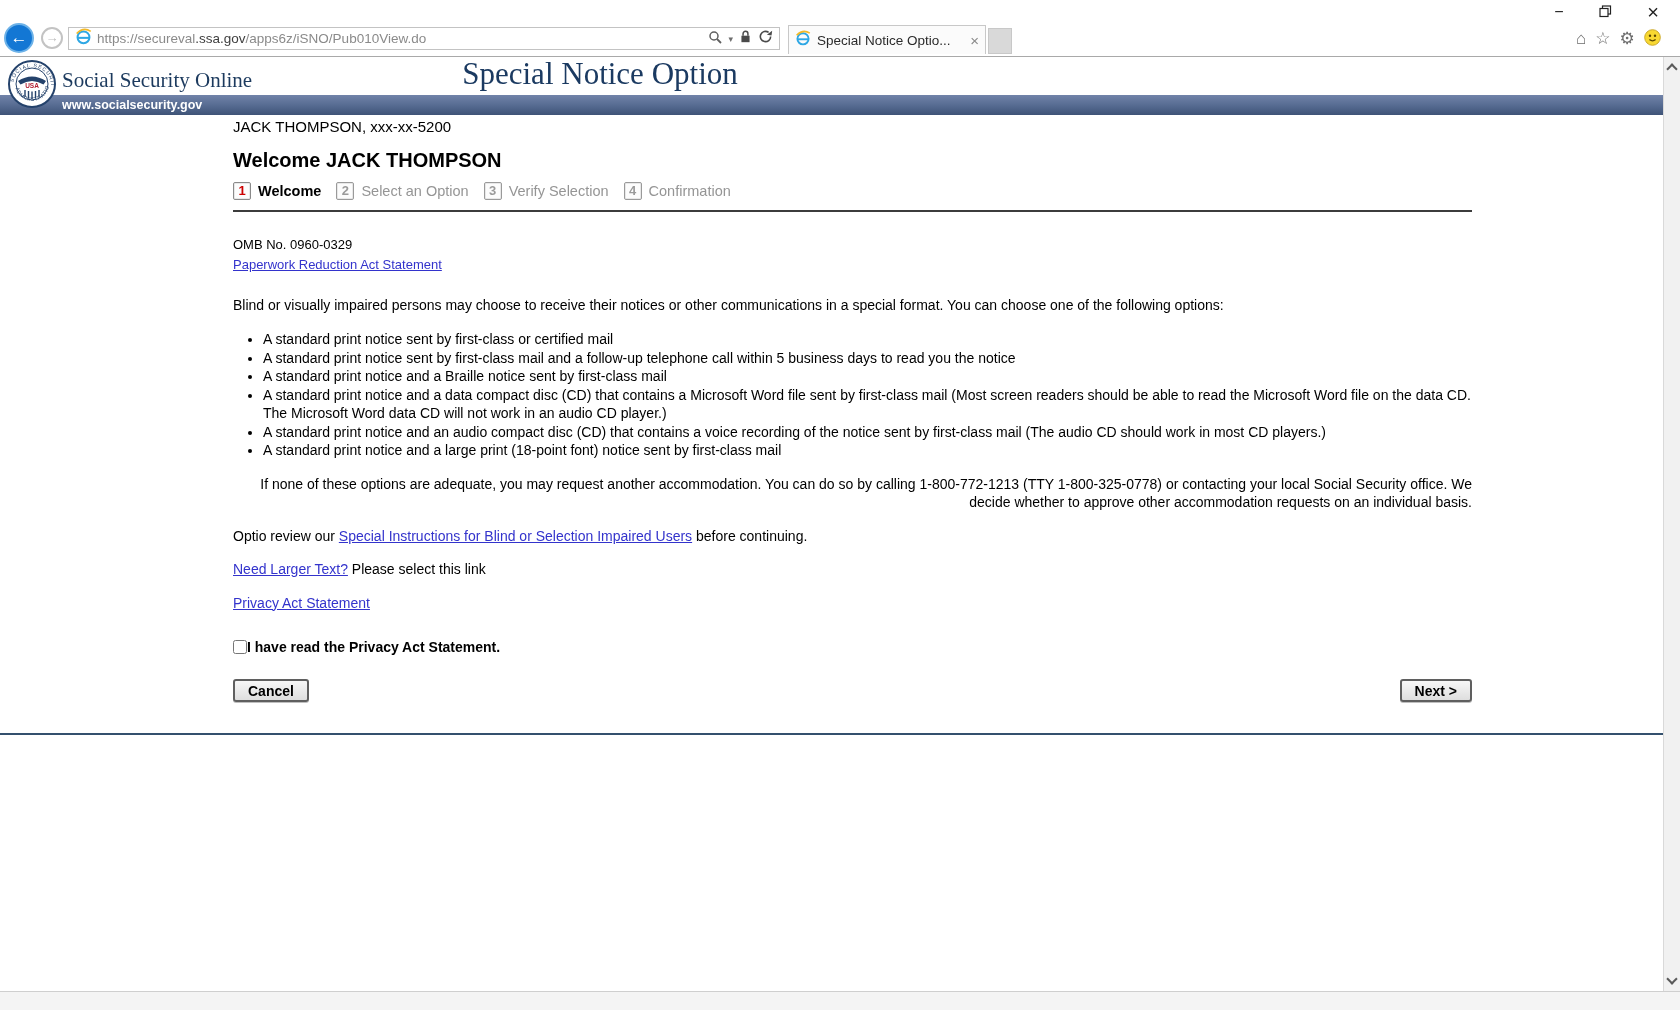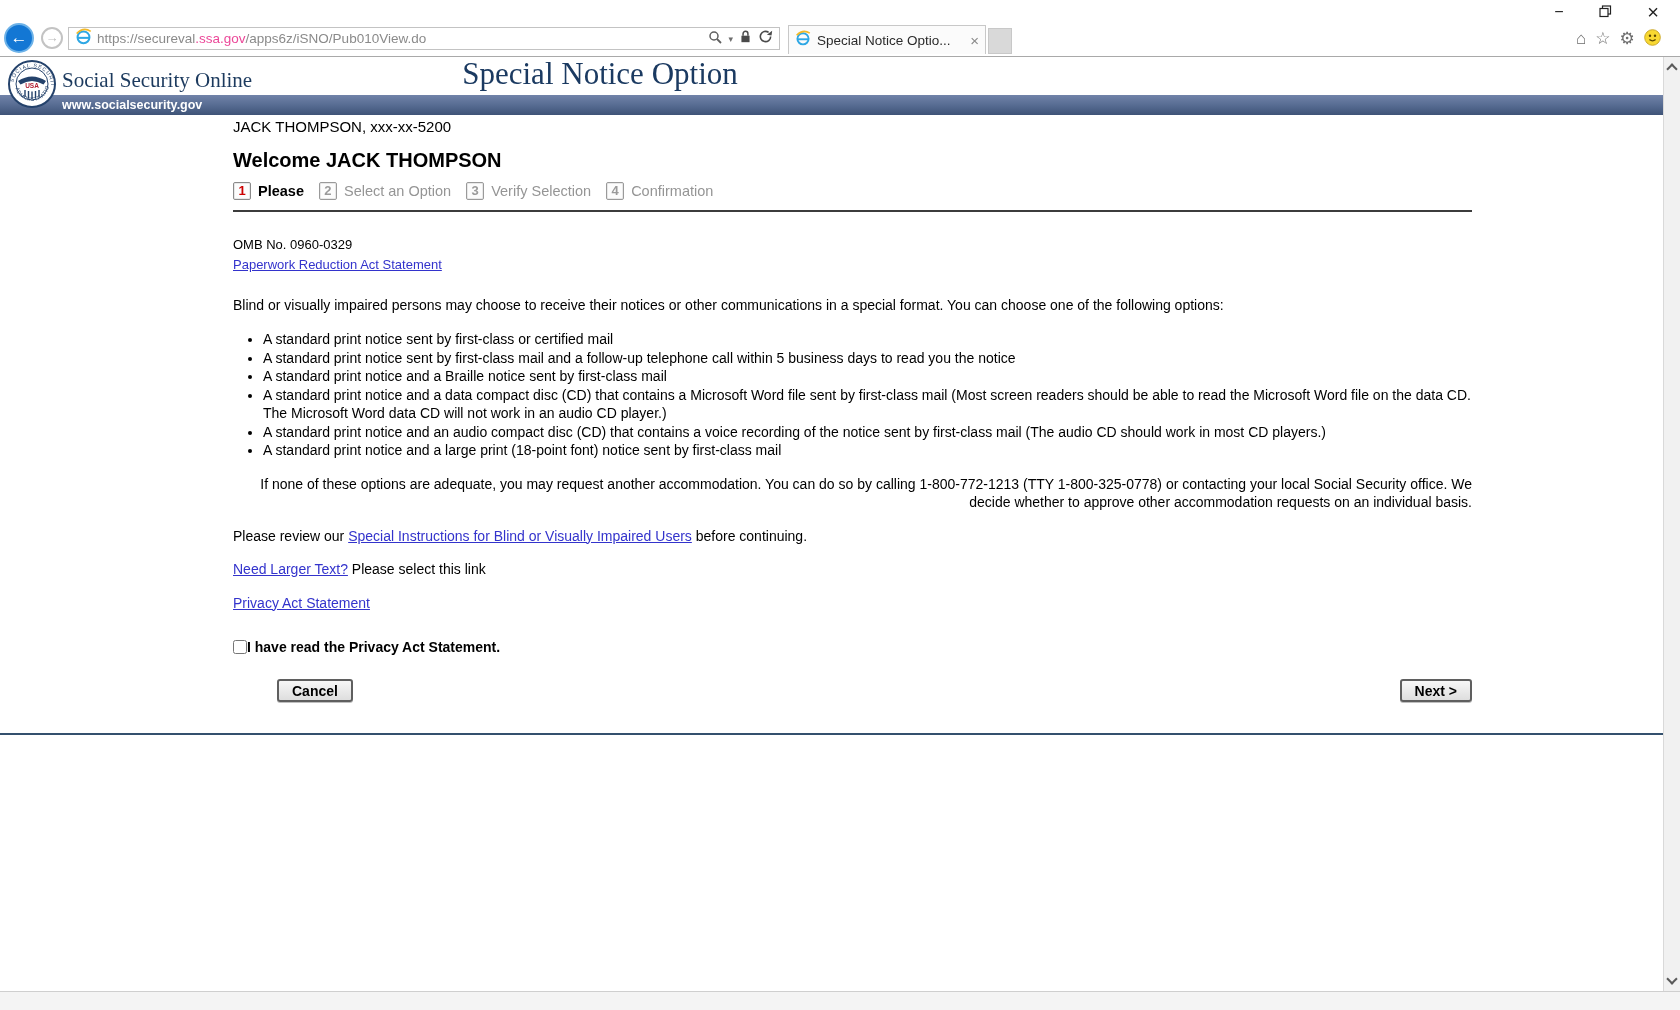--- a/index.html
+++ b/index.html
@@ -22,21 +22,21 @@
               background:#1377d4; border:2px solid #6db2e8; color:#fff; font-size:17px; font-weight:bold;
               text-align:center; line-height:26px; }
   .fwd-btn  { position:absolute; top:27px; left:41px; width:22px; height:22px; border-radius:50%;
               background:#fff; border:2px solid #c3c3c3; color:#bdbdbd; font-size:13px; font-weight:bold;
               text-align:center; line-height:18px; }
 
   .urlbar { position:absolute; top:27px; left:68px; width:712px; height:23px;
             border:1px solid #c3c3c3; background:#fff; display:flex; align-items:center; }
   .urlbar .ie-icon { margin:0 5px 0 6px; flex:0 0 auto; }
   .url-text { font-size:13.5px; color:#8a8a8a; white-space:nowrap; overflow:hidden; flex:1 1 auto; }
-  .url-text .domain { color:#ec4899; }
+  .url-text .domain { color:#404040; }
   .urlbar-icons { display:flex; align-items:center; gap:6px; padding-right:6px; flex:0 0 auto; }
   .caret-glyph { font-size:9px; color:#6e6e6e; }
 
   .tab { position:absolute; top:25px; left:788px; width:198px; height:29px; background:#fbfbfb;
          border:1px solid #c8c8c8; border-bottom:none; display:flex; align-items:center; padding:0 6px; }
   .tab-title { font-size:13.5px; color:#2b2b2b; white-space:nowrap; overflow:hidden; flex:1 1 auto; margin-left:6px; }
   .tab-close { font-size:15px; color:#8a8a8a; margin-left:4px; flex:0 0 auto; }
   .new-tab { position:absolute; top:28px; left:988px; width:24px; height:26px; background:#d9d9d9;
              border:1px solid #c8c8c8; }
 
@@ -79,21 +79,21 @@
   ul.options li { line-height:18.5px; }
   .para2 { margin-top:15px;text-align:right; }
   .review-line { margin-top:15px; }
   .larger-line { margin-top:15px; }
   .privacy-line { margin-top:15px; }
 
   .checkbox-row { margin-top:26px; display:flex; align-items:center; }
   .checkbox-row input { width:14px; height:14px; }
   .checkbox-label { font-weight:bold; font-size:14px; }
 
-  .buttons-row { margin-top:22px; display:flex; justify-content:space-between; align-items:center;margin-left:44px; }
+  .buttons-row { margin-top:22px; display:flex; justify-content:space-between; align-items:center; }
   .btn { font-family:"Liberation Sans", sans-serif; font-weight:bold; font-size:14px; color:#000;
          background:linear-gradient(#f7f7f7,#dedede); border:2px solid #5f5f5f; border-radius:3px;
          padding:2px 13px; height:23px; line-height:17px; box-shadow:0 1px 0 #bfbfbf; }
 
   .bottom-rule { position:absolute; top:733px; left:0; width:1663px; height:2px; background:#34506d; }
 
   
   .v-scrollbar { position:absolute; top:57px; right:0; width:17px; height:934px; background:#f1f1f1;
                  border-left:1px solid #d9d9d9; }
   .chev { position:absolute; left:4px; width:8px; height:8px;
@@ -218,21 +218,21 @@
 
   <div class="content">
 
     <div class="user-line">JACK THOMPSON, xxx-xx-5200</div>
 
     <div class="welcome-heading">Welcome JACK THOMPSON</div>
 
     <div class="steps">
       <div class="step active">
         <span class="step-num">1</span>
-        <span class="step-label">Please</span>
+        <span class="step-label">Welcome</span>
       </div>
       <div class="step">
         <span class="step-num">2</span>
         <span class="step-label">Select an Option</span>
       </div>
       <div class="step">
         <span class="step-num">3</span>
         <span class="step-label">Verify Selection</span>
       </div>
       <div class="step">
@@ -252,21 +252,21 @@
       <li>A standard print notice sent by first-class or certified mail</li>
       <li>A standard print notice sent by first-class mail and a follow-up telephone call within 5 business days to read you the notice</li>
       <li>A standard print notice and a Braille notice sent by first-class mail</li>
       <li>A standard print notice and a data compact disc (CD) that contains a Microsoft Word file sent by first-class mail (Most screen readers should be able to read the Microsoft Word file on the data CD. The Microsoft Word data CD will not work in an audio CD player.)</li>
       <li>A standard print notice and an audio compact disc (CD) that contains a voice recording of the notice sent by first-class mail (The audio CD should work in most CD players.)</li>
       <li>A standard print notice and a large print (18-point font) notice sent by first-class mail</li>
     </ul>
 
     <div class="para2">If none of these options are adequate, you may request another accommodation. You can do so by calling 1-800-772-1213 (TTY 1-800-325-0778) or contacting your local Social Security office. We decide whether to approve other accommodation requests on an individual basis.</div>
 
-    <div class="review-line"><span>Please review our </span><a class="link" href="#">Special Instructions for Blind or Visually Impaired Users</a><span> before continuing.</span></div>
+    <div class="review-line"><span>Optio review our </span><a class="link" href="#">Special Instructions for Blind or Selection Impaired Users</a><span> before continuing.</span></div>
 
     <div class="larger-line"><a class="link" href="#">Need Larger Text?</a><span> Please select this link</span></div>
 
     <div class="privacy-line">
       <a class="link" href="#">Privacy Act Statement</a>
     </div>
 
     <div class="checkbox-row">
       <input type="checkbox" style="">
       <span class="checkbox-label">I have read the Privacy Act Statement.</span>

